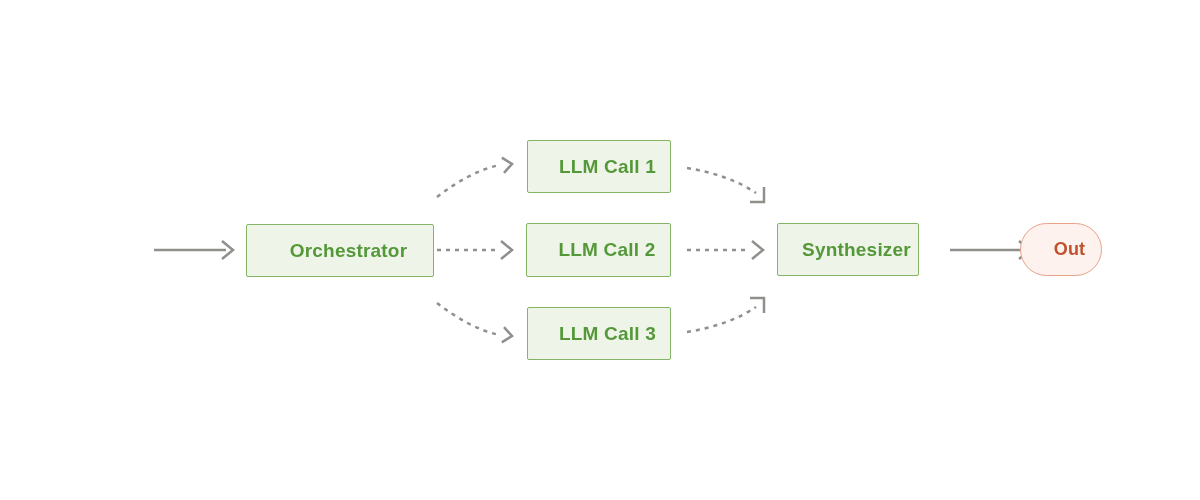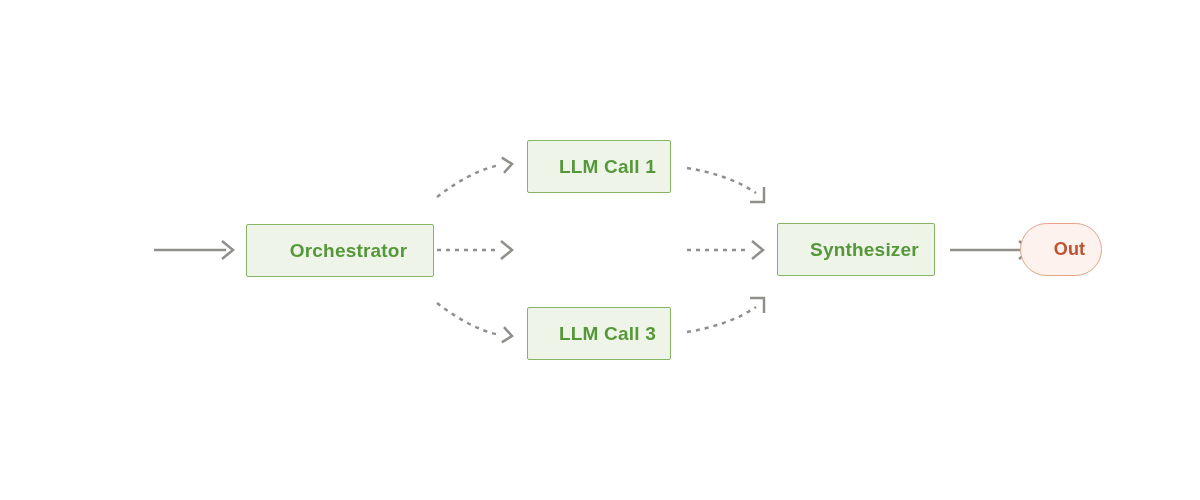--- a/index.html
+++ b/index.html
@@ -53,21 +53,21 @@
     background: var(--terminal-fill, #fdf2ed);
     border: 1.5px solid var(--terminal-border, #e7a288);
     color: var(--terminal-text, #c1502e);
     font-size: 18px;
   }
   .node-in        { left: 82px;   top: 224px; width: 60px;  height: 52px; border-radius: 50%; }
   .node-orch      { left: 246px;  top: 224px; width: 188px; height: 53px; }
   .node-llm1      { left: 527px;  top: 140px; width: 144px; height: 53px; }
   .node-llm2      { left: 526px;  top: 223px; width: 145px; height: 54px; }
   .node-llm3      { left: 527px;  top: 307px; width: 144px; height: 53px; }
-  .node-synth     { left: 777px;  top: 223px; width: 158px; height: 53px; }
+  .node-synth     { left: 777px;  top: 223px; width: 142px; height: 53px; }
   .node-out       { left: 1020px; top: 223px; width: 82px;  height: 53px; border-radius: 27px; }
 </style>
 </head>
 <body>
 
 <div class="canvas">
 
   <svg class="arrow-layer" viewBox="0 0 1200 500" xmlns="http://www.w3.org/2000/svg">
 
     <g>
@@ -113,20 +113,23 @@
 
 
   <div class="node process node-orch">
     <span>Orchestrator</span>
   </div>
 
   <div class="node process node-llm1">
     <span>LLM Call 1</span>
   </div>
 
+  <div class="node process node-llm2">
+    <span>LLM Call 2</span>
+  </div>
 
   <div class="node process node-llm3">
     <span>LLM Call 3</span>
   </div>
 
   <div class="node process node-synth">
     <span>Synthesizer</span>
   </div>
 
   <div class="node terminal node-out">

